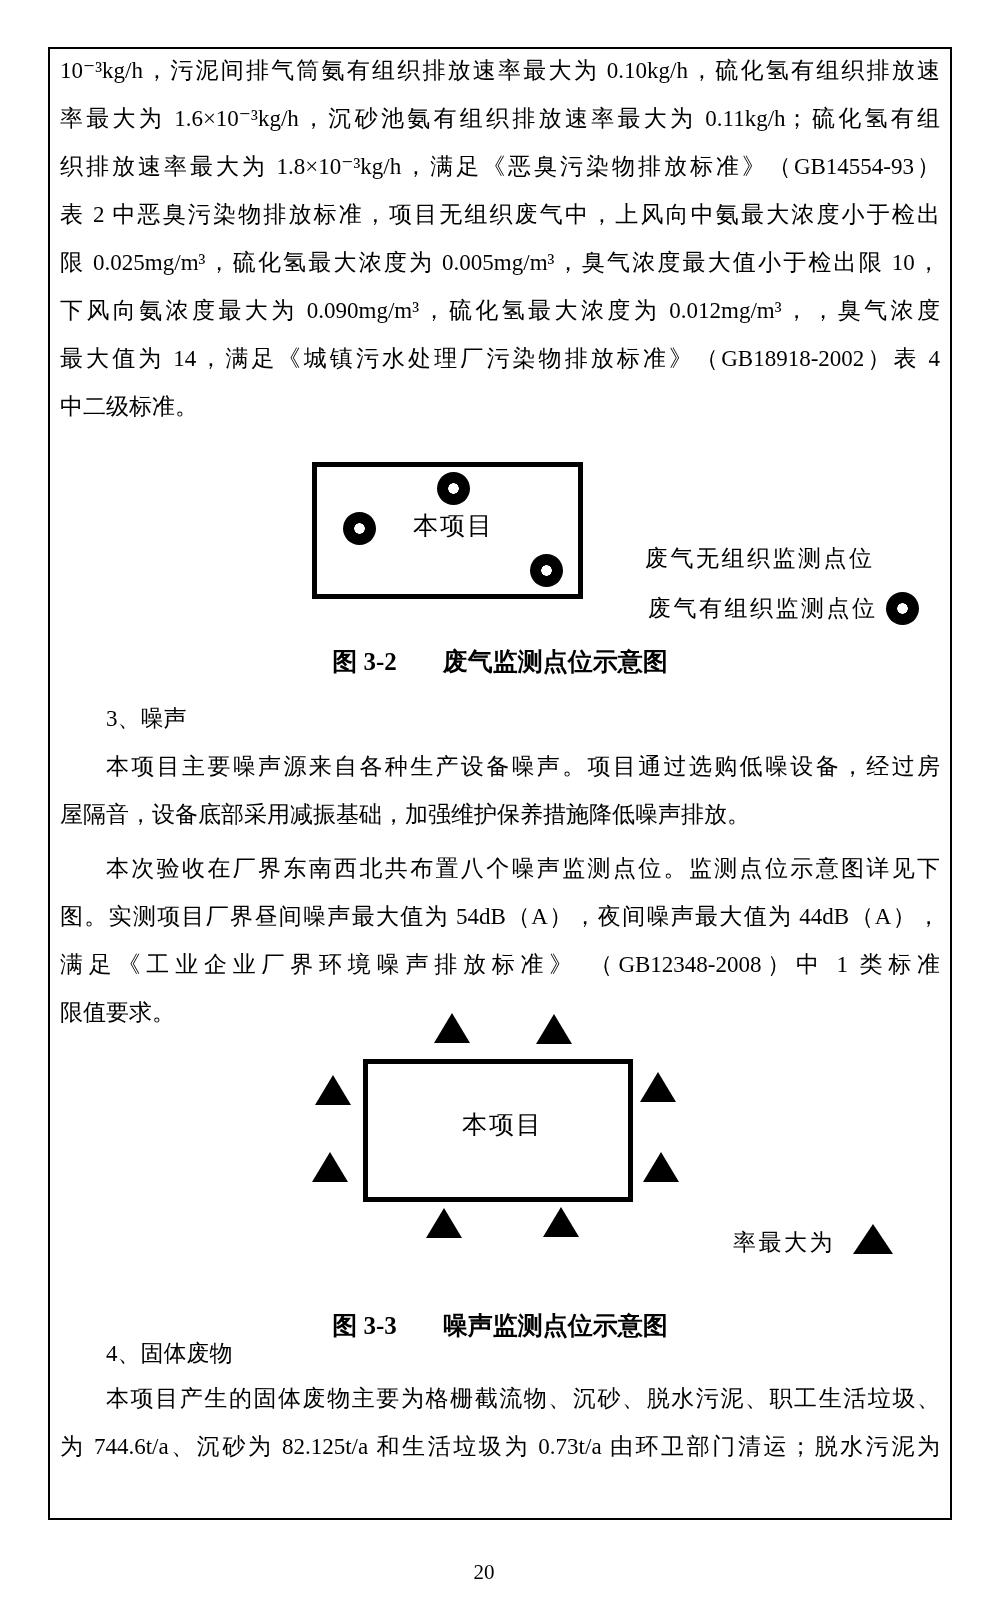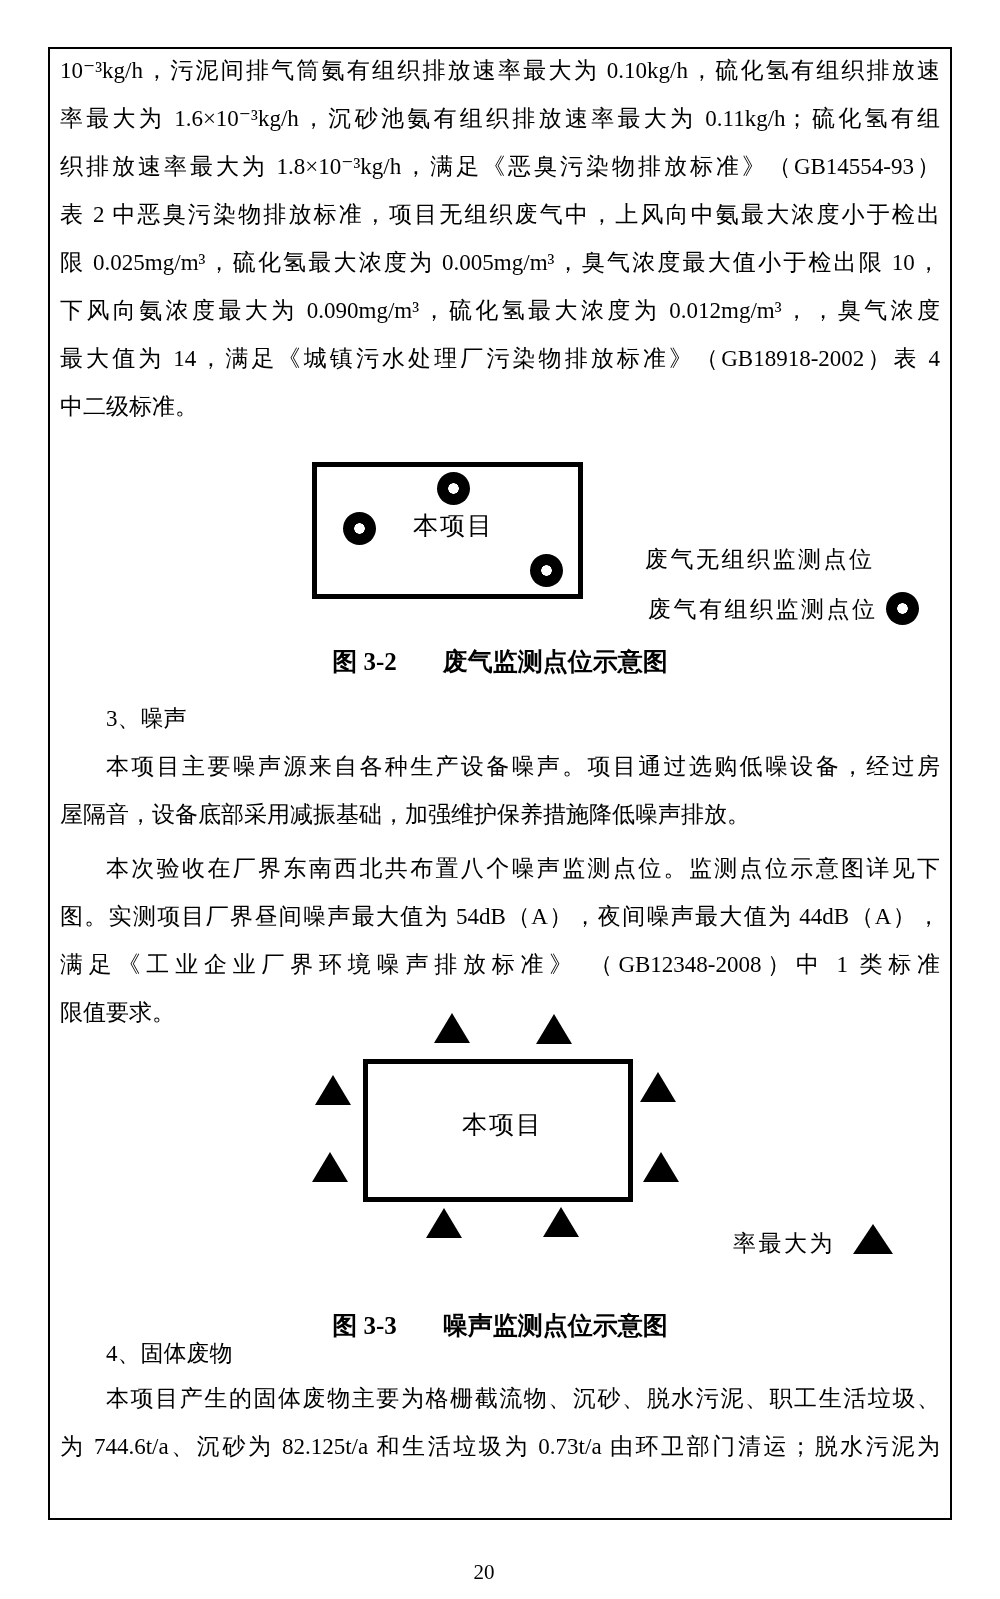--- a/index.html
+++ b/index.html
@@ -74,20 +74,21 @@
     font-size: 25px;
     letter-spacing: 2px;
     line-height: 25px;
   }
   .legend-text {
     position: absolute;
     font-size: 23px;
     letter-spacing: 2.5px;
     height: 48px;
     line-height: 48px;
+    font-family: Liberation Mono, monospace;
   }
   .donut {
     position: absolute;
     width: 33px;
     height: 33px;
     border-radius: 50%;
     background: radial-gradient(circle at 50% 50%, #ffffff 0 5px, #000000 5.5px 100%);
   }
   .tri {
     position: absolute;

